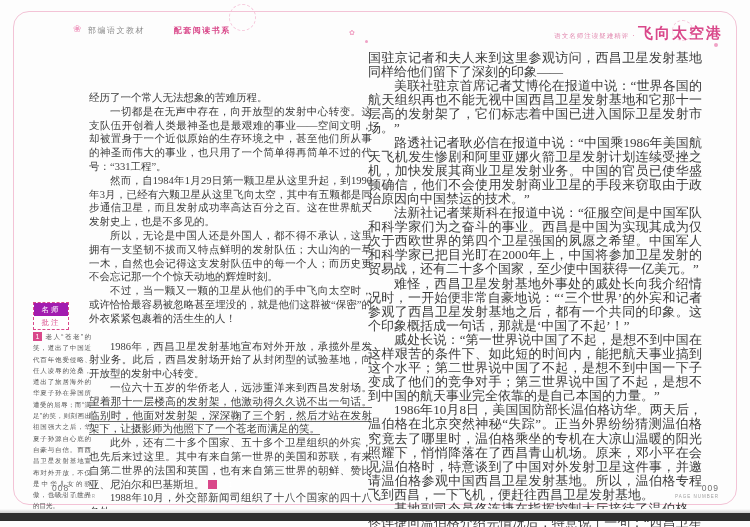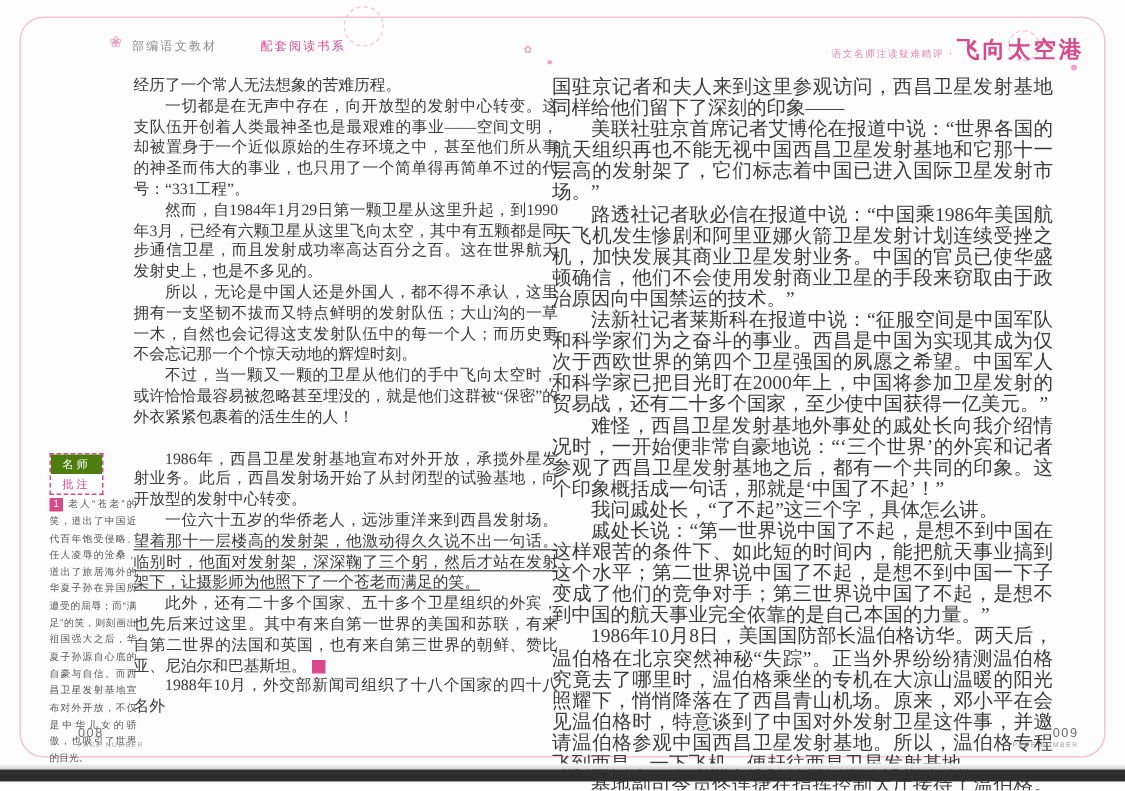--- a/index.html
+++ b/index.html
@@ -5,52 +5,52 @@
   html,body{margin:0;padding:0;background:#ffffff;}
   .stage{position:relative;width:750px;height:527px;background:#fdfdfd;overflow:hidden;
          font-family:"Liberation Serif", serif;}
   
   .frame{position:absolute;left:13px;top:11px;width:722px;height:492px;
          border:1px solid #f3c3d6;border-radius:16px;pointer-events:none;}
   
   .hdr-left{position:absolute;left:88px;top:25px;font-size:8px;letter-spacing:1.5px;
             font-family:"Liberation Sans",sans-serif;white-space:nowrap;}
   .hdr-left .prefix{color:#8c8c8c;}
-  .hdr-left .highlight{color:#d9488a;font-weight:normal;margin-left:5px;padding-left:20px;}
+  .hdr-left .highlight{color:#d9488a;font-weight:bold;margin-left:5px;padding-left:20px;}
   .hdr-right{position:absolute;right:27px;top:24px;text-align:right;white-space:nowrap;
              font-family:"Liberation Sans",sans-serif;}
   .hdr-right .small{font-size:6.5px;color:#e289b0;letter-spacing:1px;}
   .hdr-right .sep{font-size:8px;color:#e289b0;margin:0 3px;}
   .hdr-right .title{font-size:15px;color:#d9488a;font-weight:bold;letter-spacing:2px;}
   
   .flower{position:absolute;color:#f09ec2;line-height:1;}
   .f1{left:73px;top:24px;font-size:10px;}
   .f2{left:349px;top:30px;font-size:7px;}
   .ring{position:absolute;border:1px dashed #f4bcd4;border-radius:50%;opacity:.8;}
   .r1{left:229px;top:4px;width:25px;height:25px;}
   .r2{left:672px;top:20px;width:19px;height:19px;}
   .pdot{position:absolute;border-radius:50%;background:#f0a2c6;}
   .d1{left:365px;top:40px;width:3px;height:3px;}
   .d2{left:714px;top:43px;width:4px;height:4px;}
   
   .col{position:absolute;top:51px;color:#3b3b3b;text-align:justify;}
-  .col-left{left:89px;width:283px;font-size:10.5px;line-height:13.8px;}
+  .col-left{left:89px;width:283px;font-size:10.5px;line-height:13.8px;margin-top:40px;}
   .col-right{left:368px;width:334px;font-size:13px;line-height:14.1px;}
   .para{margin:0;}
   .para.indent{text-indent:2em;}
   .para.spacer{height:14px;}
   .u{text-decoration:underline;text-underline-offset:2px;text-decoration-thickness:from-font;
      text-decoration-color:#6a6a6a;}
   .note-marker{display:inline-block;background:#d9488a;color:#fff;width:9px;height:9px;
      line-height:9px;font-size:7px;text-align:center;margin-left:3px;vertical-align:1px;
      font-family:"Liberation Sans",sans-serif;}
   
   .badge{position:absolute;left:33px;top:302px;width:34px;border:1px dashed #d9488a;
      text-align:center;font-family:"Liberation Sans",sans-serif;background:#fff;}
-  .badge .row1{background:#4d7c0f;color:#fff;font-size:7.5px;letter-spacing:2px;padding:2px 0 1px;}
+  .badge .row1{background:#a21caf;color:#fff;font-size:7.5px;letter-spacing:2px;padding:2px 0 1px;}
   .badge .row2{color:#d9488a;font-size:7.5px;letter-spacing:2px;padding:2px 0 1px;}
   .margin-note{position:absolute;left:33px;top:331px;width:58px;font-size:6.5px;
      line-height:11.3px;color:#555;text-align:justify;font-family:"Liberation Sans",sans-serif;}
   .margin-note .note-marker{margin:0 2px 0 0;vertical-align:0;}
   
   .pagenum{position:absolute;top:483px;font-family:"Liberation Sans",sans-serif;line-height:1.25;}
   .pagenum .num{font-size:8.5px;color:#6f6f6f;letter-spacing:1px;}
   .pagenum .cap{font-size:4.5px;color:#a0a0a0;letter-spacing:1px;}
   .pn-left{left:52px;text-align:left;}
   .pn-right{right:31px;text-align:right;}
@@ -100,21 +100,20 @@
   <div class="margin-note">
     <span class="note-marker">1</span><span>老人“苍老”的笑，道出了中国近代百年饱受侵略、任人凌辱的沧桑，道出了旅居海外的华夏子孙在异国所遭受的屈辱；而“满足”的笑，则刻画出祖国强大之后，华夏子孙源自心底的自豪与自信。而西昌卫星发射基地宣布对外开放，不仅是中华儿女的骄傲，也吸引了世界的目光。</span>
   </div>
 
   <div class="col col-right">
       <p class="para"><span>国驻京记者和夫人来到这里参观访问，西昌卫星发射基地同样给他们留下了深刻的印象——</span></p>
       <p class="para indent"><span>美联社驻京首席记者艾博伦在报道中说：“世界各国的航天组织再也不能无视中国西昌卫星发射基地和它那十一层高的发射架了，它们标志着中国已进入国际卫星发射市场。”</span></p>
       <p class="para indent"><span>路透社记者耿必信在报道中说：“中国乘1986年美国航天飞机发生惨剧和阿里亚娜火箭卫星发射计划连续受挫之机，加快发展其商业卫星发射业务。中国的官员已使华盛顿确信，他们不会使用发射商业卫星的手段来窃取由于政治原因向中国禁运的技术。”</span></p>
       <p class="para indent"><span>法新社记者莱斯科在报道中说：“征服空间是中国军队和科学家们为之奋斗的事业。西昌是中国为实现其成为仅次于西欧世界的第四个卫星强国的夙愿之希望。中国军人和科学家已把目光盯在2000年上，中国将参加卫星发射的贸易战，还有二十多个国家，至少使中国获得一亿美元。”</span></p>
       <p class="para indent"><span>难怪，西昌卫星发射基地外事处的戚处长向我介绍情况时，一开始便非常自豪地说：“‘三个世界’的外宾和记者参观了西昌卫星发射基地之后，都有一个共同的印象。这个印象概括成一句话，那就是‘中国了不起’！”</span></p>
-      <p class="para indent"><span>我问戚处长，“了不起”这三个字，具体怎么讲。</span></p>
       <p class="para indent"><span>戚处长说：“第一世界说中国了不起，是想不到中国在这样艰苦的条件下、如此短的时间内，能把航天事业搞到这个水平；第二世界说中国了不起，是想不到中国一下子变成了他们的竞争对手；第三世界说中国了不起，是想不到中国的航天事业完全依靠的是自己本国的力量。”</span></p>
       <p class="para indent"><span>1986年10月8日，美国国防部长温伯格访华。两天后，温伯格在北京突然神秘“失踪”。正当外界纷纷猜测温伯格究竟去了哪里时，温伯格乘坐的专机在大凉山温暖的阳光照耀下，悄悄降落在了西昌青山机场。原来，邓小平在会见温伯格时，特意谈到了中国对外发射卫星这件事，并邀请温伯格参观中国西昌卫星发射基地。所以，温伯格专程飞到西昌，一下飞机，便赶往西昌卫星发射基地。</span></p>
       <p class="para indent"><span>基地副司令员佟连捷在指挥控制大厅接待了温伯格。佟连捷向温伯格介绍完情况后，特意说了一句：“西昌卫星发射基地可以把一点四吨重的卫星，送入离地面三万六千公里的赤道上空。”温伯格听后很高兴，而后坐在大厅最前排中间的椅</span></p>
     </div>
 
   <div class="pagenum pn-left">
     <div class="num">008</div>
     <div class="cap">PAGE NUMBER</div>
   </div>
   <div class="pagenum pn-right">

